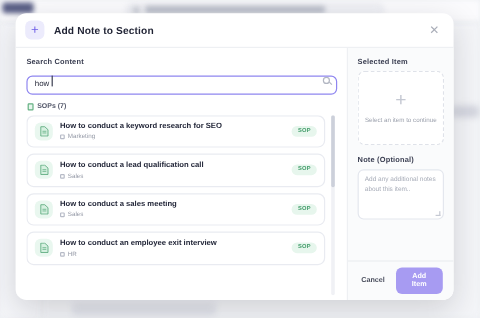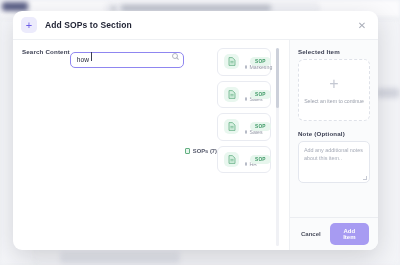--- a/index.html
+++ b/index.html
@@ -79,21 +79,21 @@
     margin-left: auto; width: 14px; height: 14px;
     display: flex; align-items: center; justify-content: center;
     color: #a9adb8; font-size: 10px; cursor: pointer;
   }
 
   .modal-body { flex: 1; display: flex; min-height: 0; }
 
   
   .left-pane {
     flex: 1; min-width: 0; padding: 8px 8px 0 9px;
-    display: flex; flex-direction: row;
+    display: flex; flex-direction: column;
     border-right: 1px solid #eef0f3;
   }
   .field-label {
     font-size: 6.2px; font-weight: bold; color: #3b3f52;
     margin-bottom: 4px; letter-spacing: .15px;
   }
   .search-wrap { position: relative; }
   .search-input {
     width: 100%; height: 16px; border-radius: 5px;
     border: 1px solid #8f86f0; background: #fff;
@@ -218,21 +218,21 @@
   <div class="bd-search-ico"></div>
   <div class="bd-search-txt"></div>
   <div class="bd-right-chip"></div>
   <div class="bd-bottom"></div>
 </div>
 
 <div class="modal">
 
   <div class="modal-header">
     <div class="plus-badge">+</div>
-    <div class="modal-title">Add SOPs to Section</div>
+    <div class="modal-title">Add Note to Section</div>
     <div class="close-btn">✕</div>
   </div>
 
   <div class="modal-body">
 
     <div class="left-pane">
       <div class="field-label">Search Content</div>
 
       <div class="search-wrap">
         <input class="search-input" value="how" style="">

